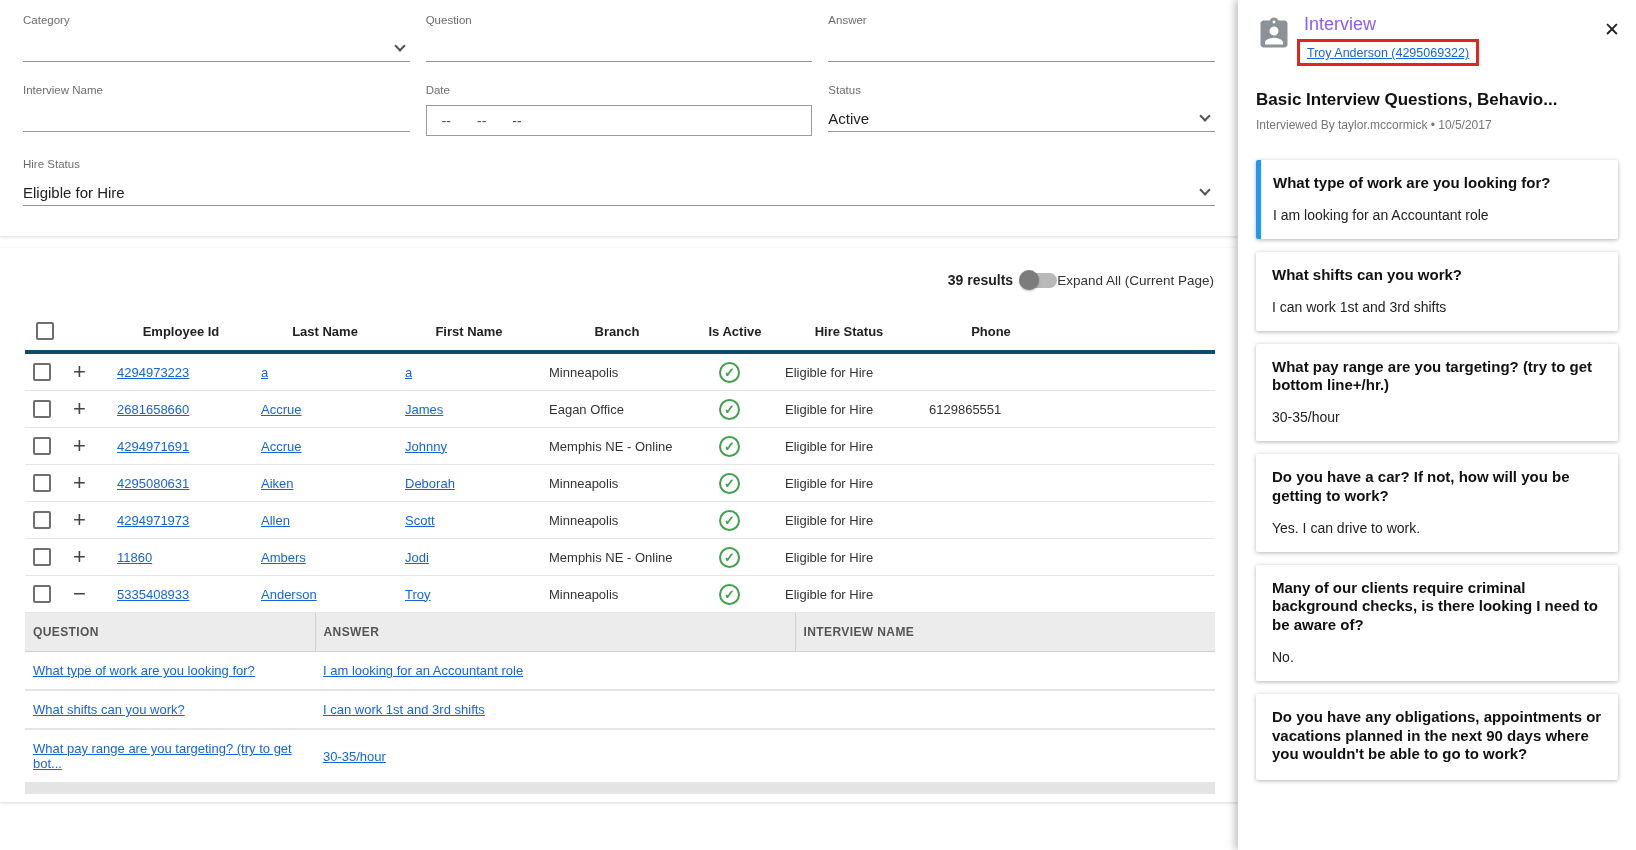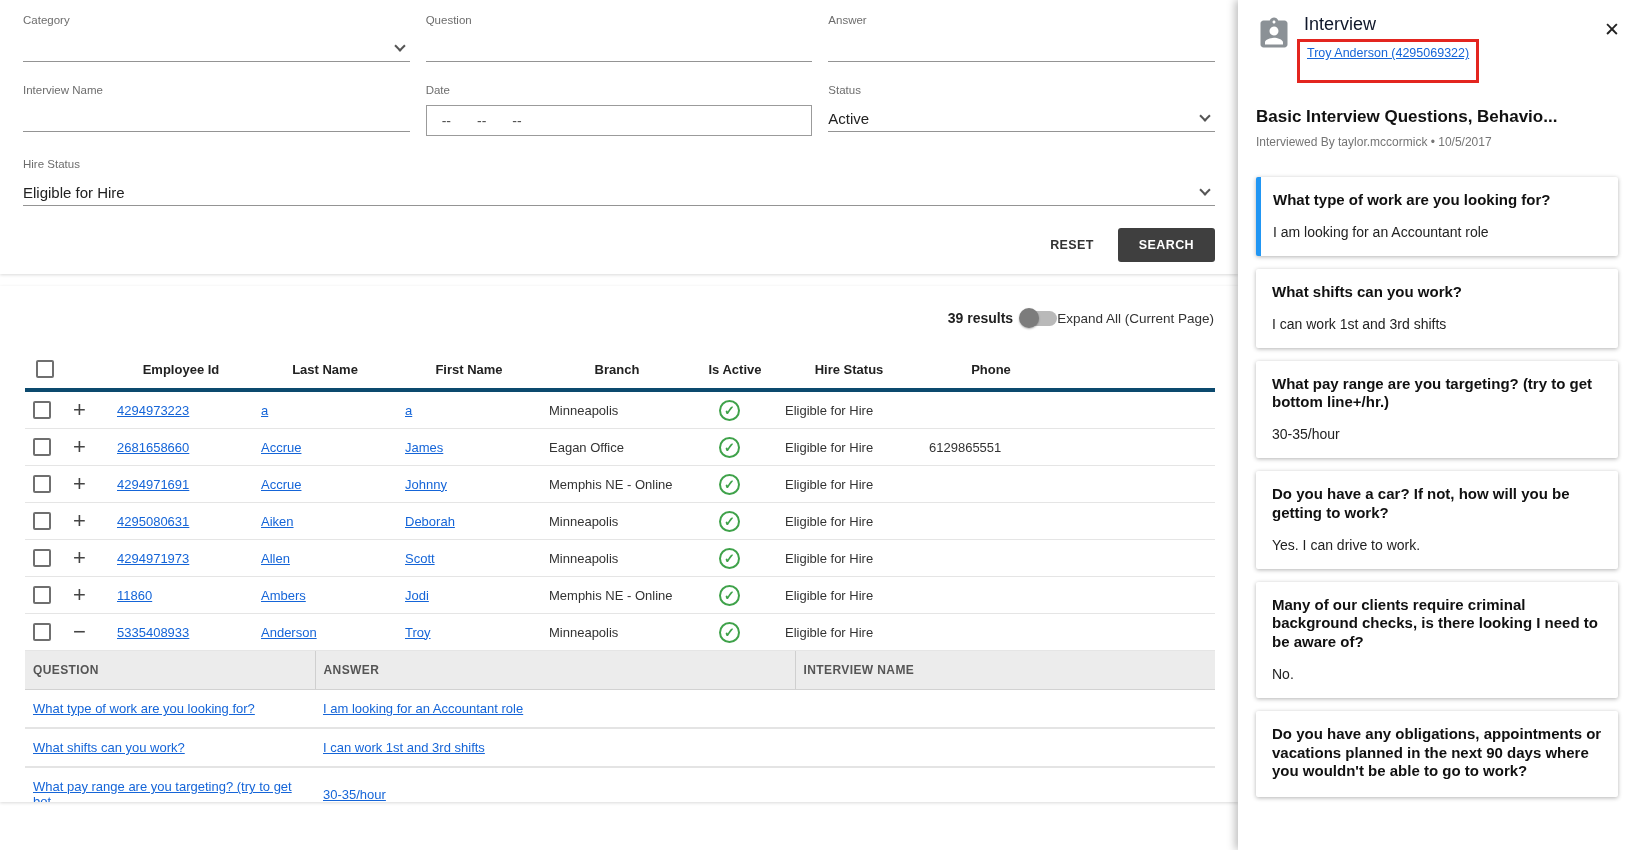--- a/index.html
+++ b/index.html
@@ -50,22 +50,22 @@
   .detail-table th + th { border-left: 1px solid #cfcfcf; }
   .detail-table th:nth-child(1) { width: 290px; }
   .detail-table th:nth-child(2) { width: 480px; }
   .detail-table td { background: #fff; padding: 11px 10px 11px 8px; font-size: 13px; border-bottom: 2px solid #e4e4e4; height: auto; }
 
   
   .side-panel { width: 398px; min-width: 398px; background: #fff; box-shadow: -3px 0 8px rgba(0,0,0,.25); padding: 14px 18px; position: relative; overflow: hidden; }
   .close-btn { position: absolute; right: 16px; top: 18px; background: none; border: none; font-size: 19px; color: #222; cursor: pointer; font-family: inherit; }
   .panel-header { display: flex; gap: 12px; margin-bottom: 24px; align-items: flex-start; }
   .panel-icon { flex: 0 0 auto; margin-top: 2px; }
-  .panel-title { font-size: 18px; color: #0f172a; margin-bottom: 4px; }
-  .annotation { border: 3px solid #e3251f; padding: 1px 7px 19px; display: inline-block; margin-left: -7px; }
+  .panel-title { font-size: 18px; color: #8b5cf6; margin-bottom: 4px; }
+  .annotation { border: 3px solid #e3251f; padding: 1px 7px 2px; display: inline-block; margin-left: -7px; }
   .person-link { font-size: 12.5px; }
   .interview-title { font-size: 17px; font-weight: bold; color: #111; margin-bottom: 8px; }
   .interview-meta { font-size: 12px; color: #757575; margin-bottom: 28px; }
   .qa-card { box-shadow: 0 1px 4px rgba(0,0,0,.3); padding: 14px 16px 16px; margin-bottom: 13px; border-radius: 2px; background: #fff; }
   .qa-card.highlighted { border-left: 5px solid #2196f3; padding-left: 12px; }
   .qa-q { font-size: 15px; font-weight: bold; line-height: 1.25; color: #111; }
   .qa-a { font-size: 14px; color: #222; margin-top: 14px; }
 </style>
 </head>
 <body>
@@ -117,24 +117,20 @@
           </div>
         </div>
 
         <div class="field field-full">
           <div class="field-label">Hire Status</div>
           <div class="field-input">
             <span>Eligible for Hire</span>
             <span class="chevron"></span>
           </div>
         </div>
-      </div>
-      <div class="filter-actions">
-        <button class="reset-btn">RESET</button>
-        <button class="search-btn">SEARCH</button>
       </div>
     </section>
 
     <section class="table-card">
       <div class="results-bar">
         <span class="results-count">39 results</span>
         <span class="toggle">
             <span class="toggle-knob"></span>
           </span>
         <span class="toggle-label">Expand All (Current Page)</span>

